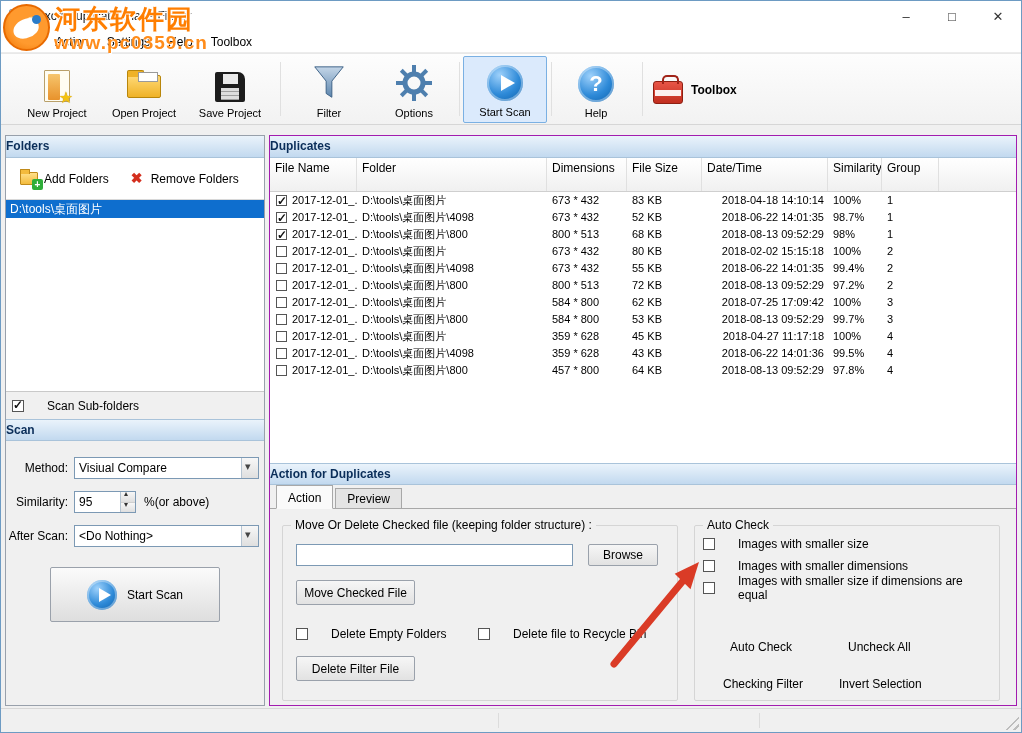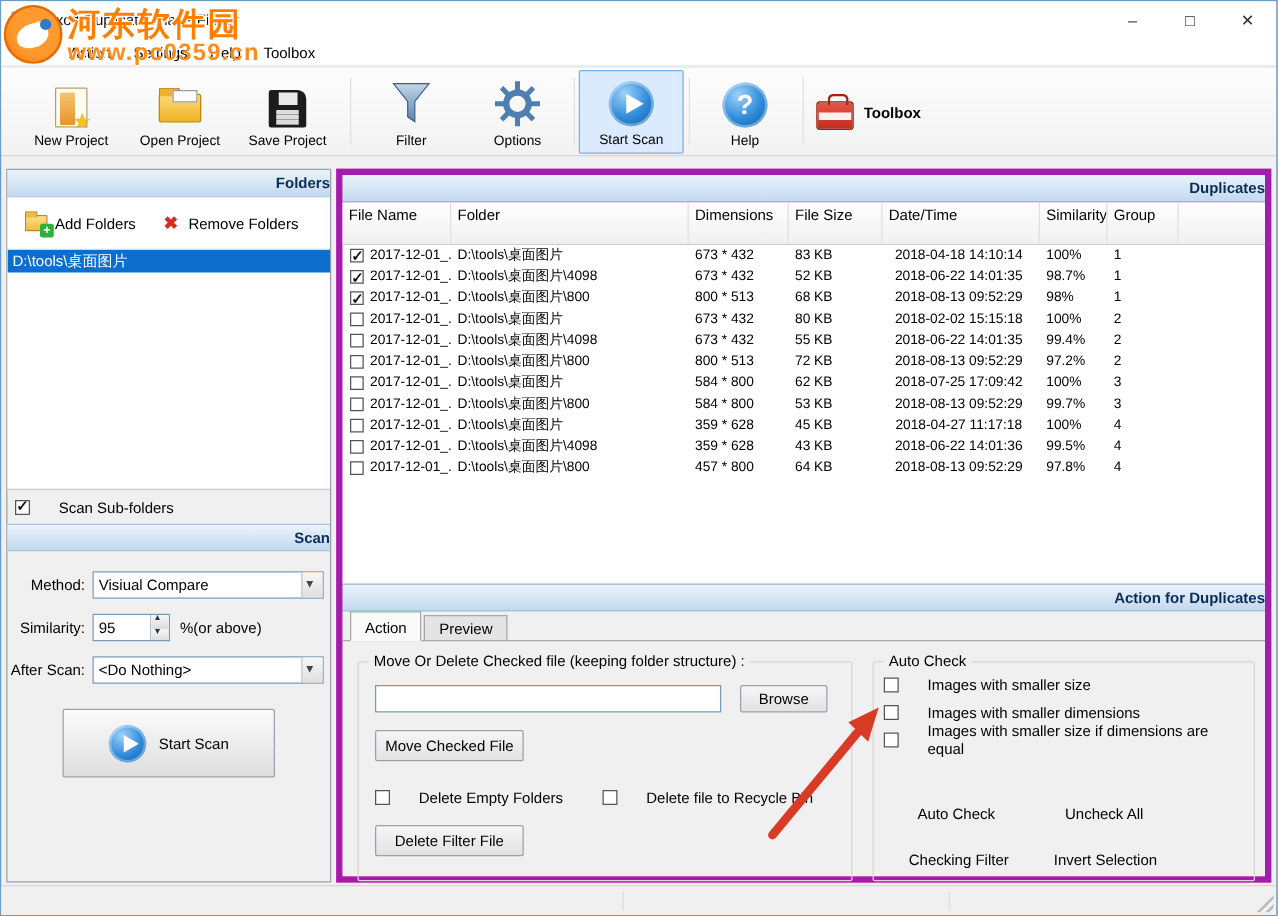--- a/index.html
+++ b/index.html
@@ -76,21 +76,21 @@
   .circle-icon.help::after{content:"?";position:absolute;left:0;top:0;width:36px;height:36px;
             display:flex;align-items:center;justify-content:center;color:#fff;font-size:22px;font-weight:bold}
   .icon-toolbox{width:30px;height:23px;background:linear-gradient(#e85547,#c12e1f);
             border:1px solid #8e1f12;border-radius:3px;position:relative;margin-top:6px}
   .icon-toolbox::before{content:"";position:absolute;top:-7px;left:8px;width:13px;height:7px;
             border:2px solid #a02318;border-bottom:none;border-radius:5px 5px 0 0}
   .icon-toolbox::after{content:"";position:absolute;top:8px;left:1px;right:1px;height:6px;
             background:#fff;opacity:.92}
 
   
-  .panel-header{height:22px;line-height:21px;text-align:right;font-weight:bold;color:#0b2e59;
+  .panel-header{height:22px;line-height:21px;text-align:left;font-weight:bold;color:#0b2e59;
             background:linear-gradient(#eaf3fb,#c2d9ef);
             border-top:1px solid #a9c3da;border-bottom:1px solid #a9c3da}
 
   
   .left-panel{position:absolute;left:4px;top:134px;width:260px;height:571px;
             background:#f0f0f0;border:1px solid #98a0ab}
   .folder-toolbar{position:absolute;left:0;top:22px;right:0;height:42px;background:#fff;
             border-bottom:1px solid #d8d8d8;display:flex;align-items:center;padding-left:14px;gap:22px}
   .flat-btn{display:flex;align-items:center;gap:6px;cursor:pointer}
   .icon-addfolder{width:18px;height:13px;background:linear-gradient(#ffe08a,#f3bb3d);
@@ -131,32 +131,32 @@
             background:linear-gradient(#fbfbfb,#dedede);border:1px solid #9aa1ab;border-radius:2px;
             display:flex;align-items:center;justify-content:center;gap:10px;font-size:12px}
   .play-circle{width:30px;height:30px;border-radius:50%;flex:none;position:relative;
             background:radial-gradient(circle at 35% 28%,#9ed1fb,#2e8ad8 55%,#0b5ea9);
             box-shadow:inset 0 0 0 2px rgba(255,255,255,.35)}
   .play-circle::after{content:"";position:absolute;left:12px;top:8px;
             border-left:12px solid #fff;border-top:7px solid transparent;border-bottom:7px solid transparent}
 
   
   .right-panel{position:absolute;left:268px;top:134px;width:748px;height:571px;
-            background:#ec4899;border:5px solid #a21caf}
+            background:#4c1d95;border:1px solid #a21caf}
   .dup-header{position:absolute;left:0;top:0;right:0}
   .dtable{position:absolute;left:0;top:22px;right:0;height:305px;background:#fff;overflow:hidden}
   .thead{display:flex;height:34px;background:linear-gradient(#ffffff,#f0f0f0);
             border-bottom:1px solid #cfcfcf;font-size:12px}
   .th{padding:3px 0 0 5px;border-right:1px solid #e0e0e0;white-space:nowrap;overflow:hidden}
   .trow{display:flex;height:17px;line-height:17px;font-size:11px}
   .tc{white-space:nowrap;overflow:hidden;padding-left:5px}
   .c0{width:87px;flex:none}.c1{width:190px;flex:none}.c2{width:80px;flex:none}
   .c3{width:75px;flex:none}.c4{width:126px;flex:none}.c5{width:54px;flex:none}
   .c6{width:57px;flex:none}.cf{flex:1;border-right:none}
-  .tc.right{text-align:center;padding-right:4px;padding-left:0}
+  .tc.right{text-align:right;padding-right:4px;padding-left:0}
   .tc.c0{display:flex;align-items:center;gap:5px;padding-left:6px}
   .trow .cb{width:11px;height:11px}
   .action-header{position:absolute;left:0;top:327px;right:0}
   .tabbar{position:absolute;left:0;top:349px;right:0;height:24px;background:#f0f0f0;
             border-bottom:1px solid #a8a8a8;display:flex;align-items:flex-end;padding-left:6px}
   .tab{height:20px;line-height:20px;padding:0 11px;background:#e4e4e4;
             border:1px solid #a8a8a8;border-bottom:none;margin-right:2px}
   .tab.active{background:#fafafa;height:24px;line-height:24px;position:relative;z-index:2;
             margin-bottom:-1px;border-bottom:1px solid #fafafa}
   .tab-content{position:absolute;left:0;top:373px;right:0;bottom:0;background:#f0f0f0}

